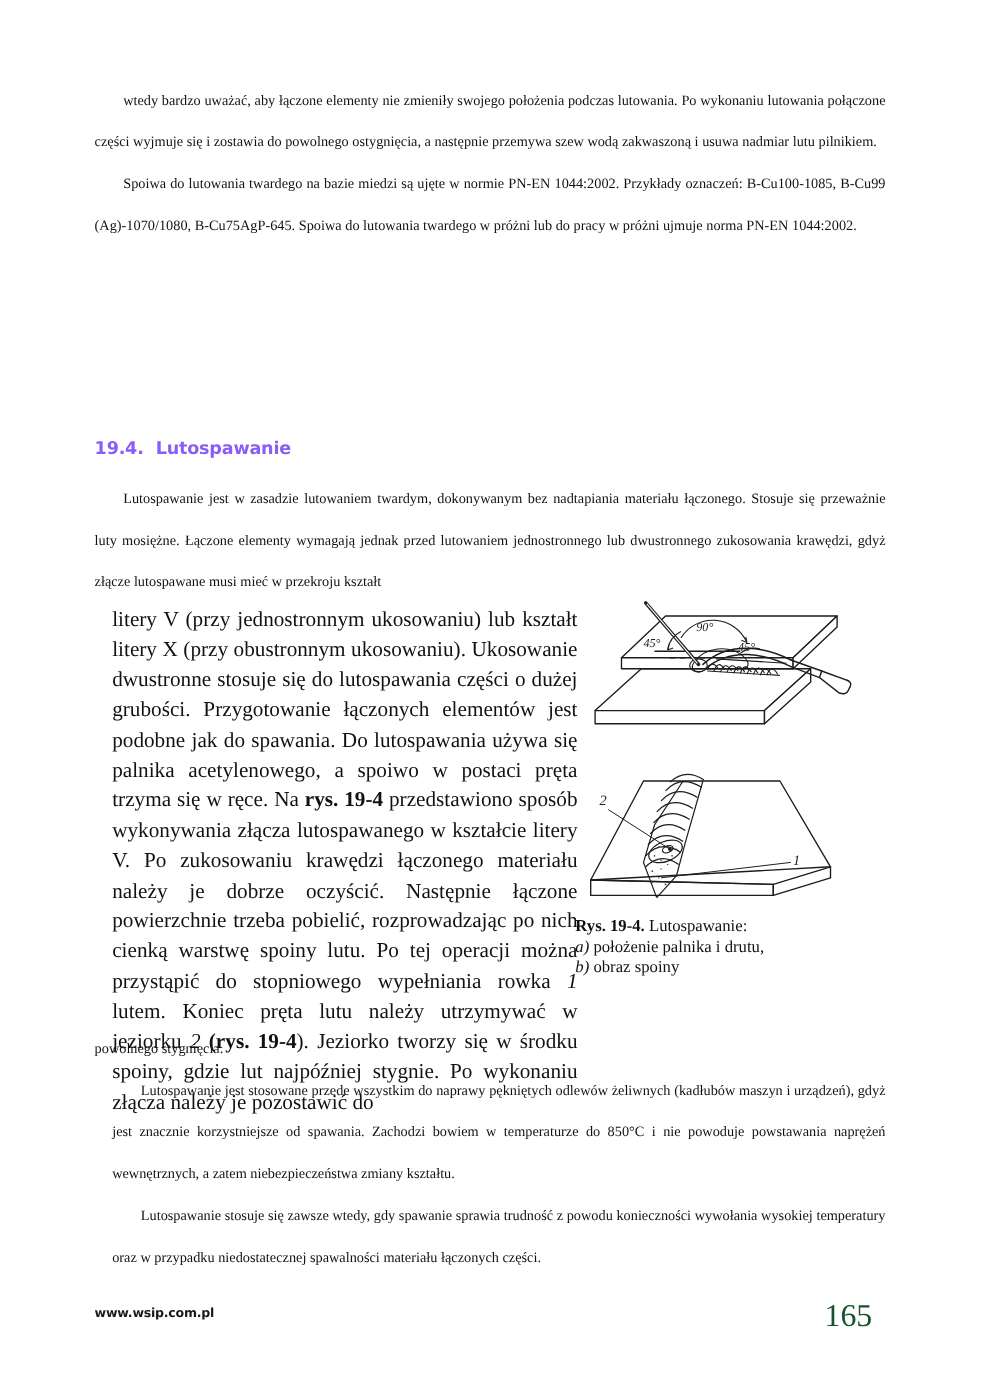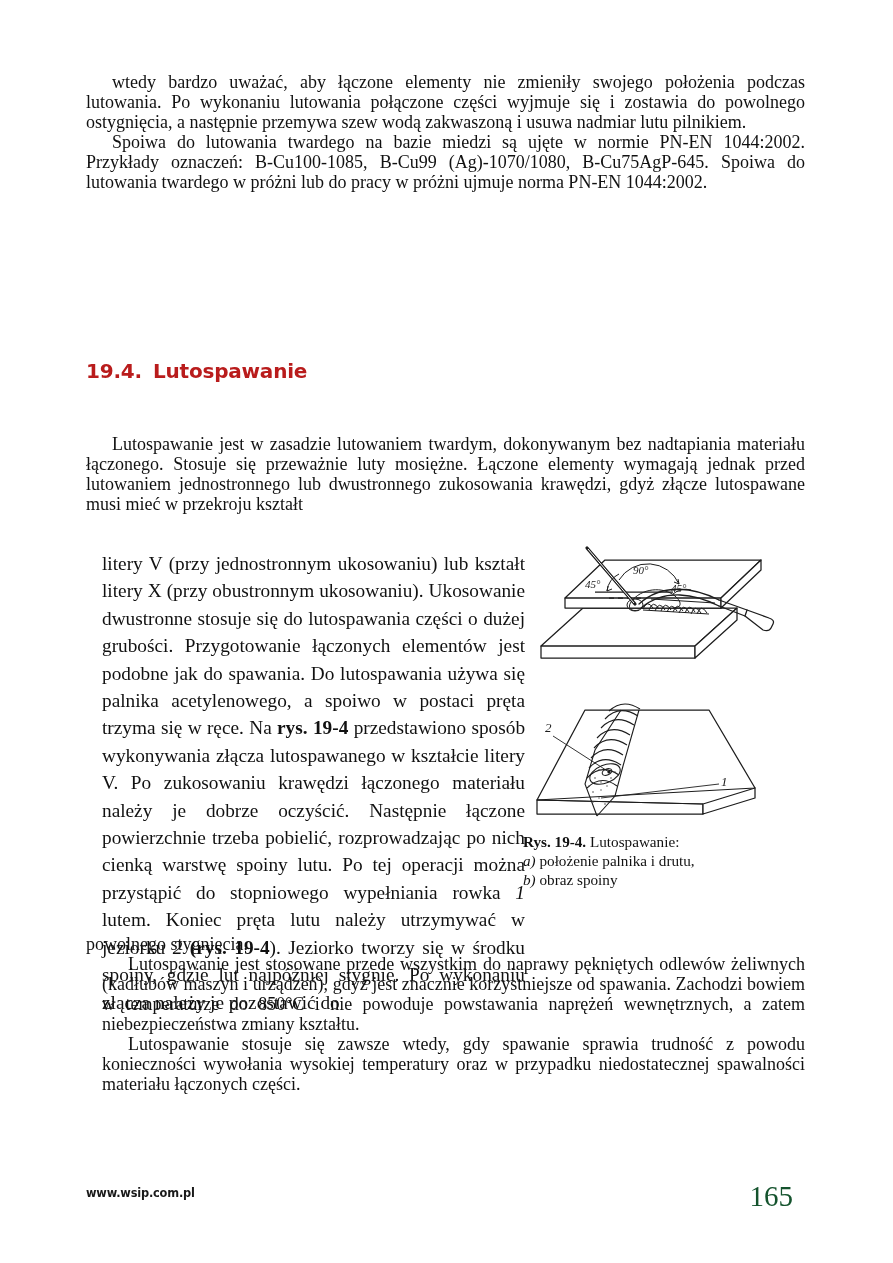--- a/index.html
+++ b/index.html
@@ -27,41 +27,41 @@
   
   .content {
     position: absolute;
     left: 86px;
     top: 72px;
     width: 719px;
   }
 
   p.body-text {
     margin: 0;
-    font-size: 18px;
-    line-height: 20px;
+    font-size: 13px;
+    line-height: 38px;
     text-align: justify;
     text-indent: 26px;
     hyphens: none;
   }
   p.body-text.noindent { text-indent: 0; }
 
   .b { font-weight: bold; }
   .i { font-style: italic; }
 
   
   .section-heading {
     position: absolute;
     left: 86px;
-    top: 359px;
+    top: 398px;
     font-family: "DejaVu Sans", "Liberation Sans", sans-serif;
     font-weight: bold;
-    font-size: 20px;
+    font-size: 16px;
     letter-spacing: -0.2px;
-    color: #b91c1c;
+    color: #8b5cf6;
   }
   .section-heading .num { margin-right: 11px; }
 
   
   .after-heading {
     position: absolute;
     left: 86px;
     top: 434px;
     width: 719px;
   }

